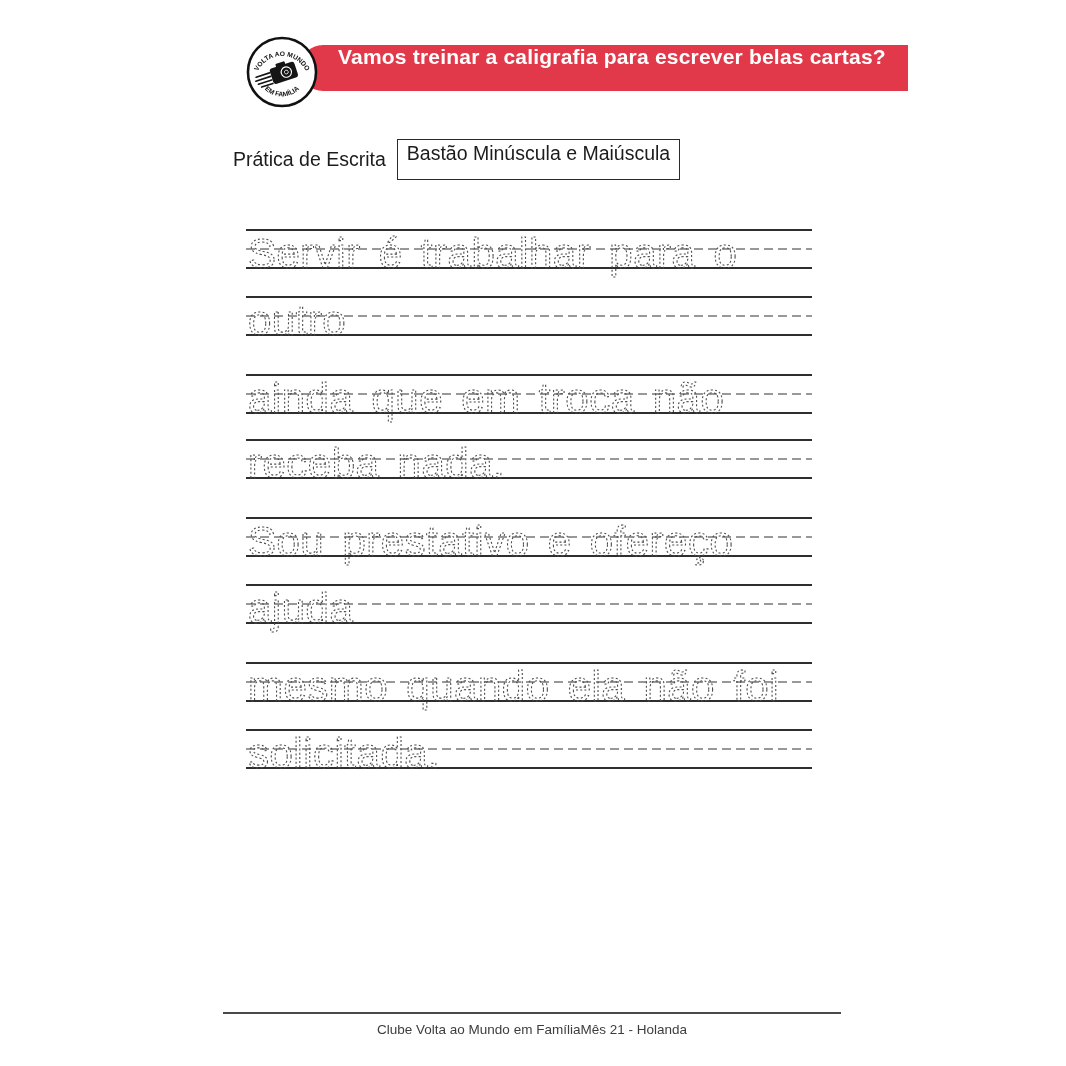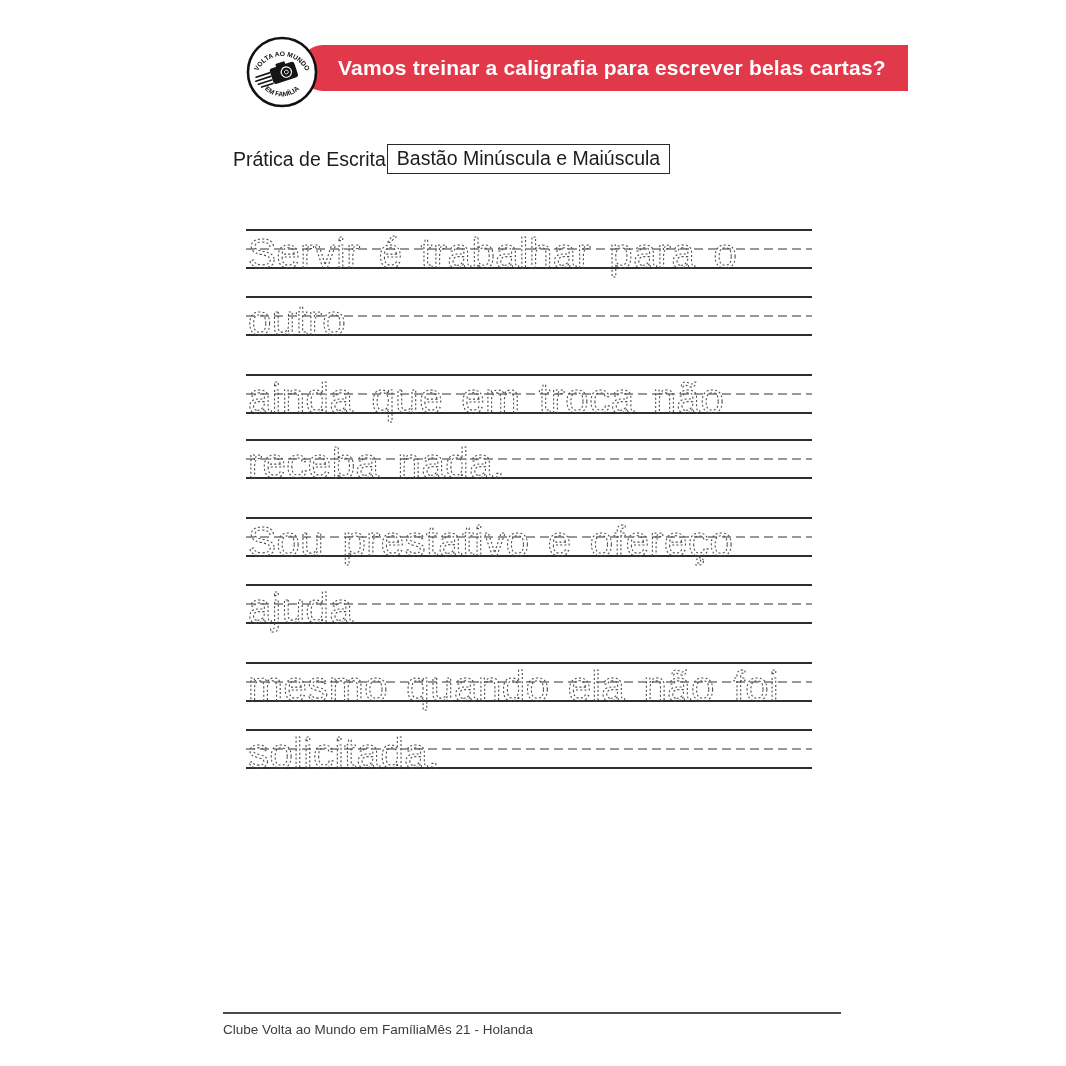--- a/index.html
+++ b/index.html
@@ -6,55 +6,55 @@
   body{
     width:1066px;height:1066px;position:relative;overflow:hidden;
     font-family:"Liberation Sans", sans-serif;color:#1f1f1f;
   }
   .page{position:absolute;inset:0;background:#fff;}
 
   
   .banner{
     position:absolute;left:300px;top:45px;width:608px;height:46px;
     background:#e2394a;border-radius:24px 0 0 24px;
-    display:flex;align-items:center;box-sizing:border-box;padding-left:38px;
+    display:flex;align-items:flex-start;box-sizing:border-box;padding-left:38px;
   }
   .banner span{
     color:#ffffff;font-size:21px;font-weight:600;letter-spacing:.2px;
     white-space:nowrap;
   }
   .logo{position:absolute;left:245px;top:35px;width:74px;height:74px;}
   .logo text{font-family:"Liberation Sans", sans-serif;font-weight:bold;fill:#111;}
 
   
   .title-row{
     position:absolute;left:233px;top:143px;height:32px;
-    display:flex;align-items:center;gap:1px;
+    display:flex;align-items:center;gap:11px;
   }
   .title-label{font-size:19.5px;color:#1c1c1c;white-space:nowrap;}
   .style-box{
-    border:1.6px solid #2a2a2a;padding:2px 9px 3px 9px;font-size:19.5px;
+    border:1.6px solid #2a2a2a;padding:2px 9px 14px 9px;font-size:19.5px;
     color:#1c1c1c;white-space:nowrap;background:#fff;
   }
 
   
   .practice-row{position:absolute;left:246px;width:566px;height:56px;overflow:visible;}
   .practice-row line.solid{stroke:#2e2e2e;stroke-width:2;}
   .practice-row line.dashed{stroke:#333333;stroke-width:1.2;stroke-dasharray:9 5;}
   .trace{
     font-family:"Liberation Sans", sans-serif;font-size:42px;
     fill:none;stroke:#4d4d4d;stroke-width:1.1;stroke-dasharray:2 2.2;
     letter-spacing:.5px;word-spacing:6px;
   }
 
   
   .footer-divider{position:absolute;left:223px;top:1012px;width:618px;height:1.5px;background:#4a4a4a;}
   .footer-row{
     position:absolute;left:223px;top:1022px;width:618px;
-    display:flex;justify-content:flex-start;align-items:baseline;
+    display:flex;justify-content:center;align-items:baseline;
   }
   .footer-row span{font-size:13.5px;color:#3d3d3d;white-space:nowrap;}
 </style>
 </head>
 <body>
 
 <div class="page">
 
   <div class="banner">
     <span>Vamos treinar a caligrafia para escrever belas cartas?</span>

